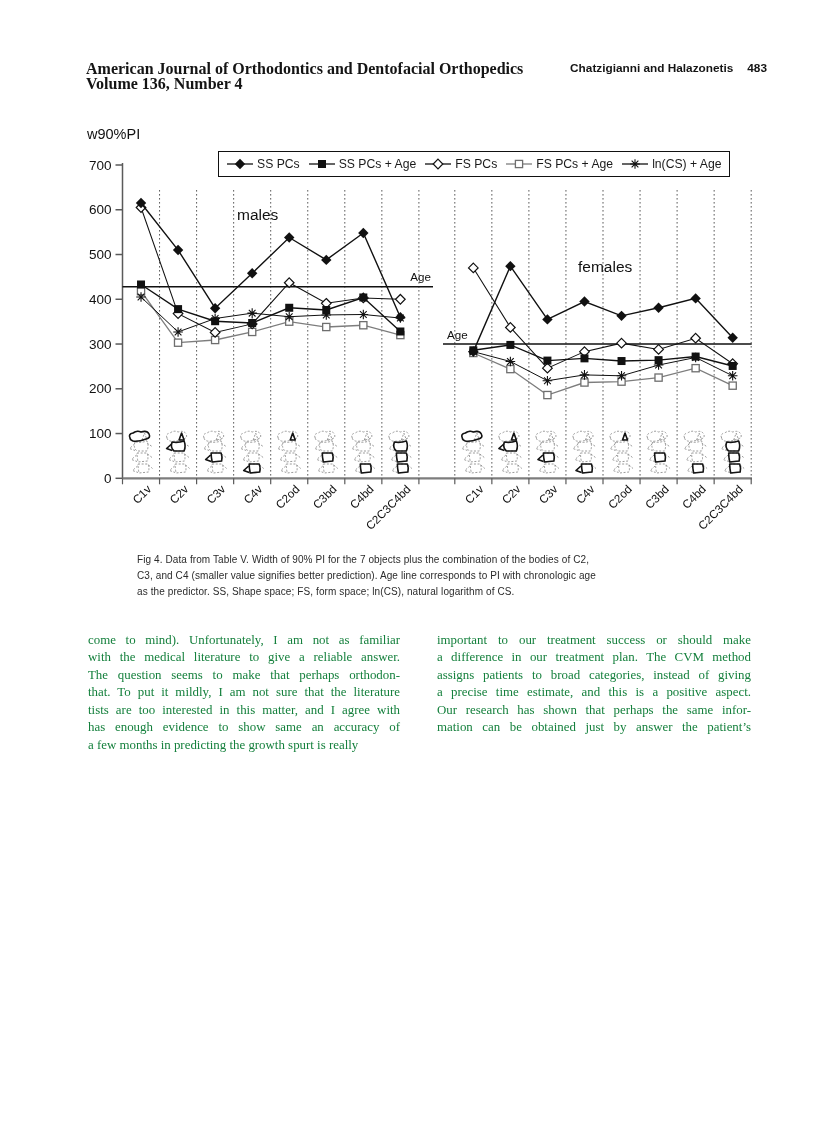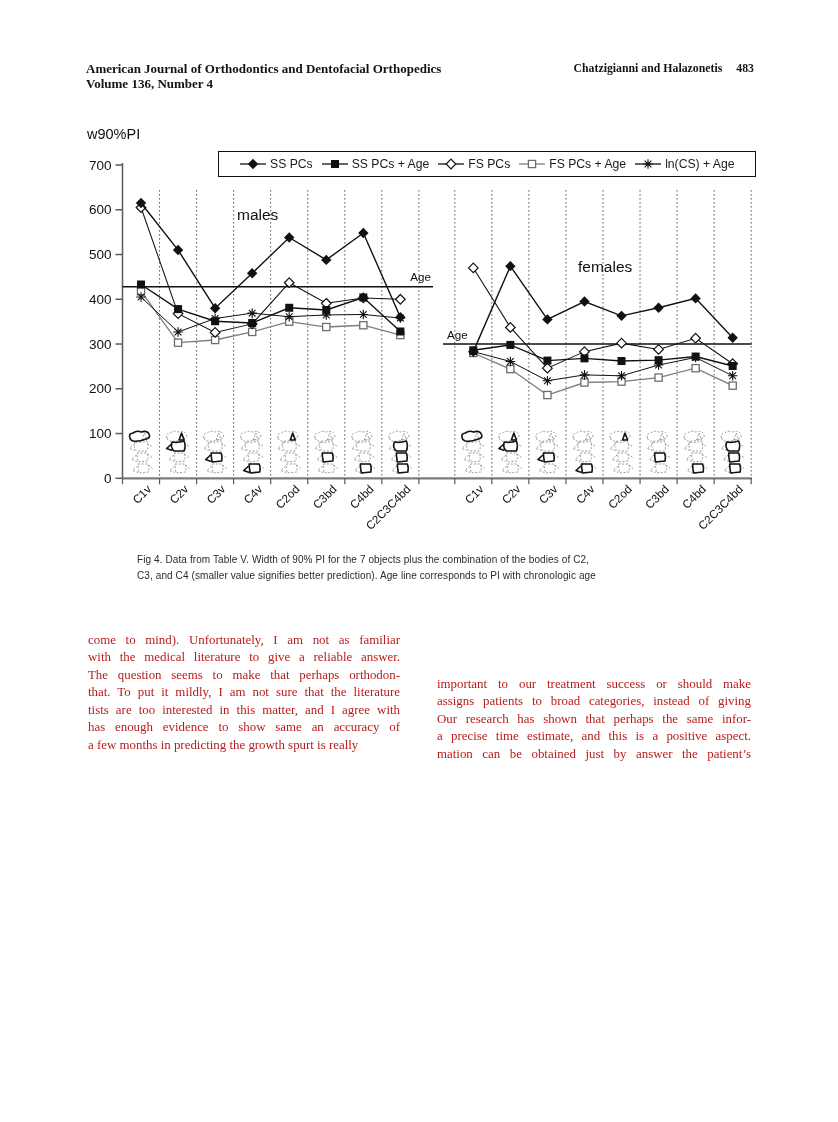--- a/index.html
+++ b/index.html
@@ -1,39 +1,39 @@
 <!DOCTYPE html>
 <html><head>
 <meta charset="utf-8">
 <style>
   html,body{margin:0;padding:0;background:#fff;}
   #page{position:relative;width:838px;height:1122px;background:#ffffff;overflow:hidden;
         font-family:"Liberation Sans",sans-serif;color:#1a1a1a;}
   
   #hdr-left{position:absolute;left:86px;top:61px;font-family:"Liberation Serif",serif;
-            font-weight:bold;font-size:13px;line-height:15px;color:#141414;}
-  #hdr-right{position:absolute;right:84px;top:61px;font-family:Liberation Serif, serif;
+            font-weight:bold;font-size:16px;line-height:15px;color:#141414;}
+  #hdr-right{position:absolute;right:71px;top:61px;font-family:Liberation Sans, sans-serif;
              font-size:11.8px;color:#141414;white-space:nowrap;}
   #hdr-right .auth{font-weight:bold;}
   #hdr-right .pg{margin-left:14px;font-weight:bold;}
   
   #chart-svg{position:absolute;left:0;top:0;}
   
   #legend{position:absolute;left:218px;top:151px;border:1.3px solid #111;background:#fff;
-          display:flex;align-items:center;gap:8px;padding:3px 20px;height:18px;
+          display:flex;align-items:center;gap:8px;padding:3px 7px;height:18px;
           font-size:12.2px;white-space:nowrap;}
   .leg-item{display:flex;align-items:center;gap:3px;}
   
   #caption{position:absolute;left:137px;top:552px;width:586px;font-size:10px;
            line-height:16.2px;color:#2b2b2b;letter-spacing:0.1px;}
   
   .col{position:absolute;top:632px;font-family:"Liberation Serif",serif;
-       font-size:12.9px;line-height:17.45px;color:#b91c1c;}
+       font-size:12.9px;line-height:17.45px;color:#15803d;}
   #col-left{left:88px;width:312px;}
-  #col-right{left:437px;width:314px;margin-top:44px;}
+  #col-right{left:437px;width:314px;}
   .bl{white-space:nowrap;text-align:justify;text-align-last:justify;}
   .bl.end{text-align-last:left;}
 </style>
 </head>
 <body>
 
 <div id="page">
 
   <div id="hdr-left">
     <div>American Journal of Orthodontics and Dentofacial Orthopedics</div>
@@ -522,32 +522,34 @@
             <path d="M9.2,6 L18.8,6 M14,1.2000000000000002 L14,10.8 M10.64,2.64 L17.36,9.36 M10.64,9.36 L17.36,2.64" stroke="#111" stroke-width="1.1"></path>
           </g>
         </svg>
         <span>ln(CS) + Age</span>
       </span>
     </div>
 
   <div id="caption">
       <div>Fig 4.  Data from Table V. Width of 90% PI for the 7 objects plus the combination of the bodies of C2,</div>
       <div>C3, and C4 (smaller value signifies better prediction). Age line corresponds to PI with chronologic age</div>
+      <div>as the predictor. SS, Shape space; FS, form space; ln(CS), natural logarithm of CS.</div>
     </div>
 
   <div id="col-left" class="col">
       <div class="bl">come to mind). Unfortunately, I am not as familiar</div>
       <div class="bl">with the medical literature to give a reliable answer.</div>
       <div class="bl">The question seems to make that perhaps orthodon-</div>
       <div class="bl">that. To put it mildly, I am not sure that the literature</div>
       <div class="bl">tists are too interested in this matter, and I agree with</div>
       <div class="bl">has enough evidence to show same an accuracy of</div>
       <div class="bl end">a few months in predicting the growth spurt is really</div>
     </div>
   <div id="col-right" class="col">
       <div class="bl">important to our treatment success or should make</div>
+      <div class="bl">a difference in our treatment plan. The CVM method</div>
       <div class="bl">assigns patients to broad categories, instead of giving</div>
+      <div class="bl">a precise time estimate, and this is a positive aspect.</div>
       <div class="bl">Our research has shown that perhaps the same infor-</div>
-      <div class="bl">a precise time estimate, and this is a positive aspect.</div>
       <div class="bl">mation can be obtained just by answer the patient’s</div>
     </div>
 
 </div>
 
 </body></html>

